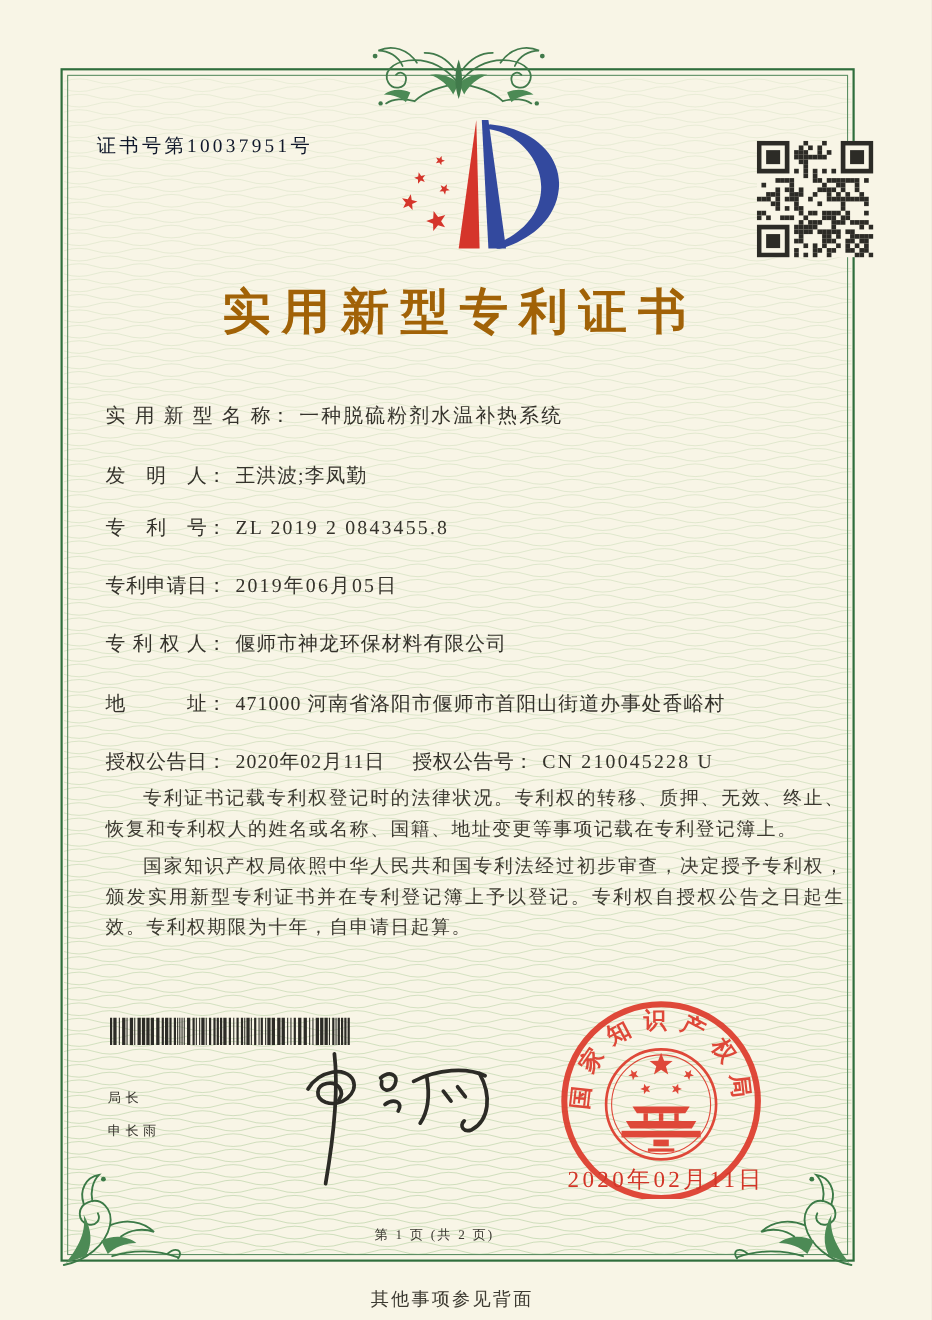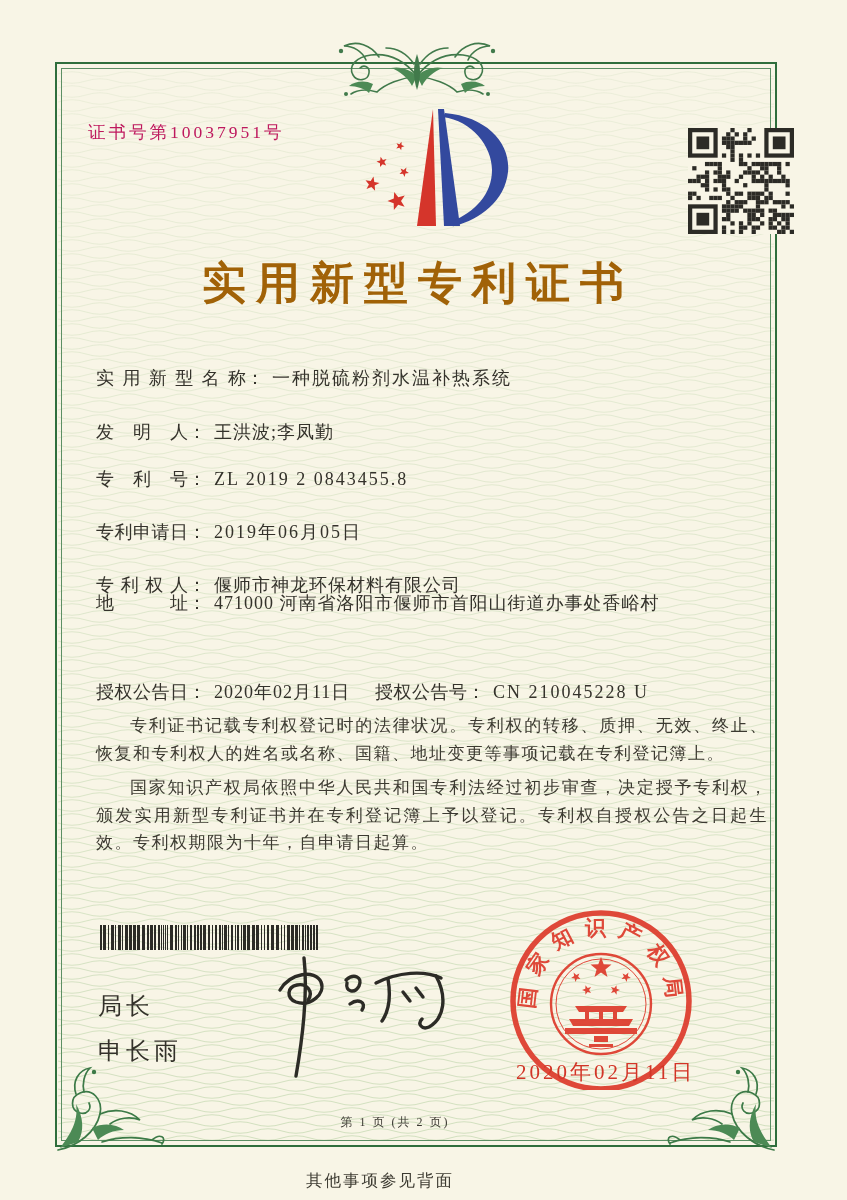--- a/index.html
+++ b/index.html
@@ -9,51 +9,51 @@
     font-family:"Liberation Serif","DejaVu Serif",serif; color:#34322b;
   }
   
   .frame{position:absolute; left:55px; top:62px; width:722px; height:1085px;
     border:2.5px solid #2f6e3c; box-sizing:border-box; z-index:2; pointer-events:none;}
   .frame .inner{position:absolute; inset:4px; border:1px solid #5c8f64;}
   .guilloche{position:absolute; left:58px; top:66px; z-index:1;}
   .ornament{position:absolute; z-index:3;}
   
   .cert-no{position:absolute; left:88px; top:120px; font-size:17.5px;
-    letter-spacing:3px; color:#be185d; z-index:4;}
+    letter-spacing:3px; color:#0f172a; z-index:4;}
   .logo{position:absolute; left:348px; top:104px; z-index:4;}
   .qr{position:absolute; left:688px; top:128px; z-index:4;}
   .title{position:absolute; left:57px; top:254px; width:722px; text-align:center;
     font-size:44px; font-weight:bold; letter-spacing:10px; color:#a16207; z-index:4;}
   
   .field-row{position:absolute; left:96px; white-space:nowrap; font-size:18px;
     color:#34322b; z-index:4;}
   .f-label{display:inline-block; width:92px; text-align:justify; text-align-last:justify;}
   .f-label.wide{width:150px;}
   .f-colon{display:inline-block; margin:0 8px 0 0;}
   .f-value{letter-spacing:1px;}
   .f-value.spaced{letter-spacing:2px;}
   .pair2{position:absolute; left:375px; top:680px;}
   
   .law-text{position:absolute; left:96px; width:672px; font-size:17px;
     line-height:27.5px; text-align:justify; color:#3c3a31; z-index:4;}
   .law-text p{margin:0 0 7px 0; text-indent:2em; letter-spacing:1.5px;}
   
   .barcode{position:absolute; left:100px; top:925px; z-index:4;}
-  .issuer{position:absolute; left:98px; top:990px; font-size:24px; letter-spacing:4px;
+  .issuer{position:absolute; left:98px; top:990px; font-size:12px; letter-spacing:4px;
     color:#33312a; z-index:4;}
   .issuer div{margin-bottom:13px;}
   .signature{position:absolute; left:218px; top:952px; z-index:5;}
   .seal{position:absolute; left:505px; top:898px; z-index:6; opacity:.92;}
   .seal-date{position:absolute; left:516px; top:1058px; font-size:21px; letter-spacing:3px;
     color:#d23527; z-index:7; white-space:nowrap;}
   .page-indicator{position:absolute; left:0; top:1114px; width:790px; text-align:center;
     font-size:12px; letter-spacing:2px; color:#3a3831; z-index:4;}
   .back-note{position:absolute; left:0; top:1170px; width:760px; text-align:center;
-    font-size:16.5px; letter-spacing:2px; color:#3c3a31; z-index:4;}
+    font-size:16.5px; letter-spacing:2px; color:#3c3a31; z-index:4;padding-left:31px;}
 </style>
 </head>
 <body>
 
 <div class="page">
 
   <svg id="guilloche" class="guilloche" width="716" height="1078" viewBox="0 0 716 1078">
       <path d="M0 8 q14 -4.5 28 0 q14 4.5 28 0 q14 -4.5 28 0 q14 4.5 28 0 q14 -4.5 28 0 q14 4.5 28 0 q14 -4.5 28 0 q14 4.5 28 0 q14 -4.5 28 0 q14 4.5 28 0 q14 -4.5 28 0 q14 4.5 28 0 q14 -4.5 28 0 q14 4.5 28 0 q14 -4.5 28 0 q14 4.5 28 0 q14 -4.5 28 0 q14 4.5 28 0 q14 -4.5 28 0 q14 4.5 28 0 q14 -4.5 28 0 q14 4.5 28 0 q14 -4.5 28 0 q14 4.5 28 0 q14 -4.5 28 0 q14 4.5 28 0" fill="none" stroke="rgba(140,185,120,0.152)" stroke-width="0.8"></path>
       <path d="M0 15 q14 4.5 28 0 q14 -4.5 28 0 q14 4.5 28 0 q14 -4.5 28 0 q14 4.5 28 0 q14 -4.5 28 0 q14 4.5 28 0 q14 -4.5 28 0 q14 4.5 28 0 q14 -4.5 28 0 q14 4.5 28 0 q14 -4.5 28 0 q14 4.5 28 0 q14 -4.5 28 0 q14 4.5 28 0 q14 -4.5 28 0 q14 4.5 28 0 q14 -4.5 28 0 q14 4.5 28 0 q14 -4.5 28 0 q14 4.5 28 0 q14 -4.5 28 0 q14 4.5 28 0 q14 -4.5 28 0 q14 4.5 28 0 q14 -4.5 28 0" fill="none" stroke="rgba(140,185,120,0.154)" stroke-width="0.8"></path>
       <path d="M0 22 q14 -4.5 28 0 q14 4.5 28 0 q14 -4.5 28 0 q14 4.5 28 0 q14 -4.5 28 0 q14 4.5 28 0 q14 -4.5 28 0 q14 4.5 28 0 q14 -4.5 28 0 q14 4.5 28 0 q14 -4.5 28 0 q14 4.5 28 0 q14 -4.5 28 0 q14 4.5 28 0 q14 -4.5 28 0 q14 4.5 28 0 q14 -4.5 28 0 q14 4.5 28 0 q14 -4.5 28 0 q14 4.5 28 0 q14 -4.5 28 0 q14 4.5 28 0 q14 -4.5 28 0 q14 4.5 28 0 q14 -4.5 28 0 q14 4.5 28 0" fill="none" stroke="rgba(140,185,120,0.156)" stroke-width="0.8"></path>
@@ -482,21 +482,21 @@
   </div>
   <div class="field-row" style="top:467px;">
     <span class="f-label">专利号</span><span class="f-colon">：</span><span class="f-value spaced">ZL 2019 2 0843455.8</span>
   </div>
   <div class="field-row" style="top:520px;">
     <span class="f-label">专利申请日</span><span class="f-colon">：</span><span class="f-value spaced">2019年06月05日</span>
   </div>
   <div class="field-row" style="top:573px;">
     <span class="f-label">专利权人</span><span class="f-colon">：</span><span class="f-value">偃师市神龙环保材料有限公司</span>
   </div>
-  <div class="field-row" style="top:591px;">
+  <div class="field-row" style="top:627px;">
     <span class="f-label">地址</span><span class="f-colon">：</span><span class="f-value">471000 河南省洛阳市偃师市首阳山街道办事处香峪村</span>
   </div>
   <div class="field-row" style="top:680px;">
     <span class="f-label">授权公告日</span><span class="f-colon">：</span><span class="f-value">2020年02月11日</span>
   </div>
   <div class="field-row pair2">
     <span class="f-label">授权公告号</span><span class="f-colon">：</span><span class="f-value spaced">CN 210045228 U</span>
   </div>
 
   <div class="law-text" style="top:712px;">

